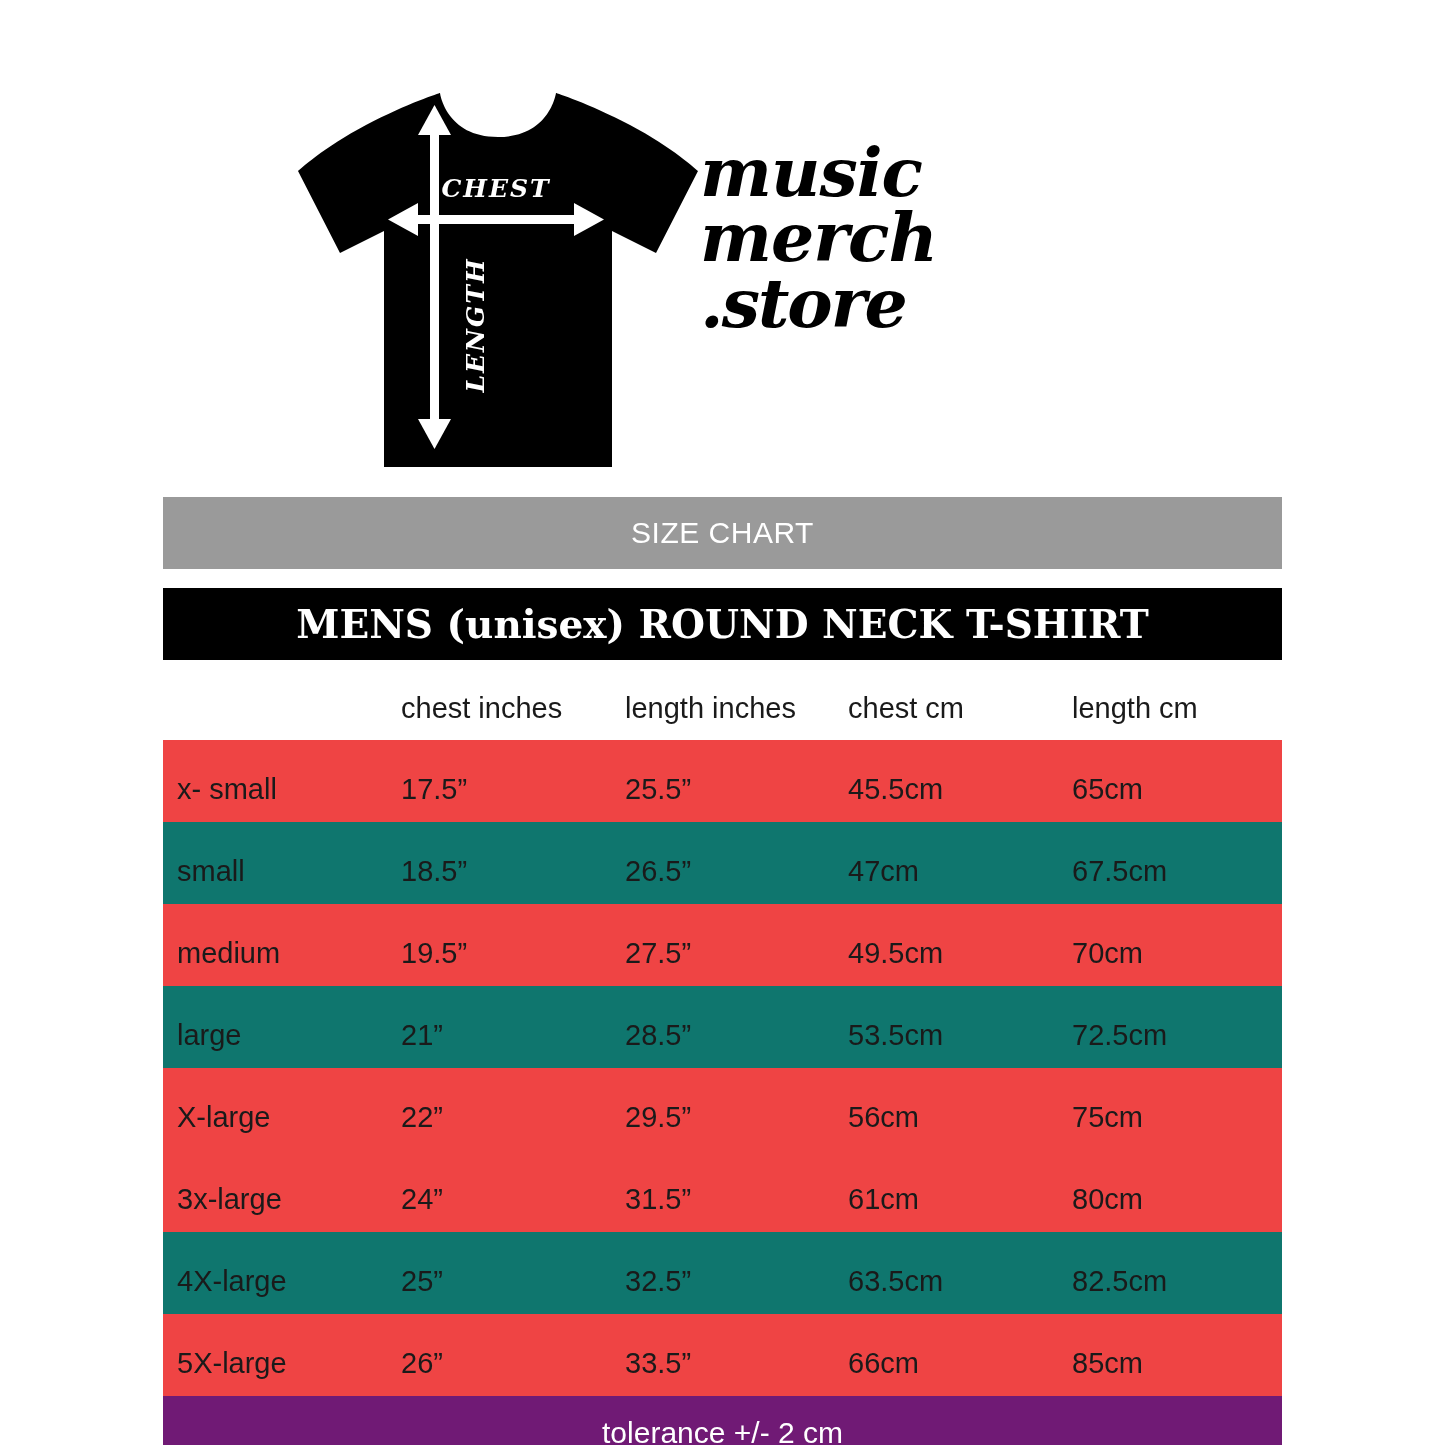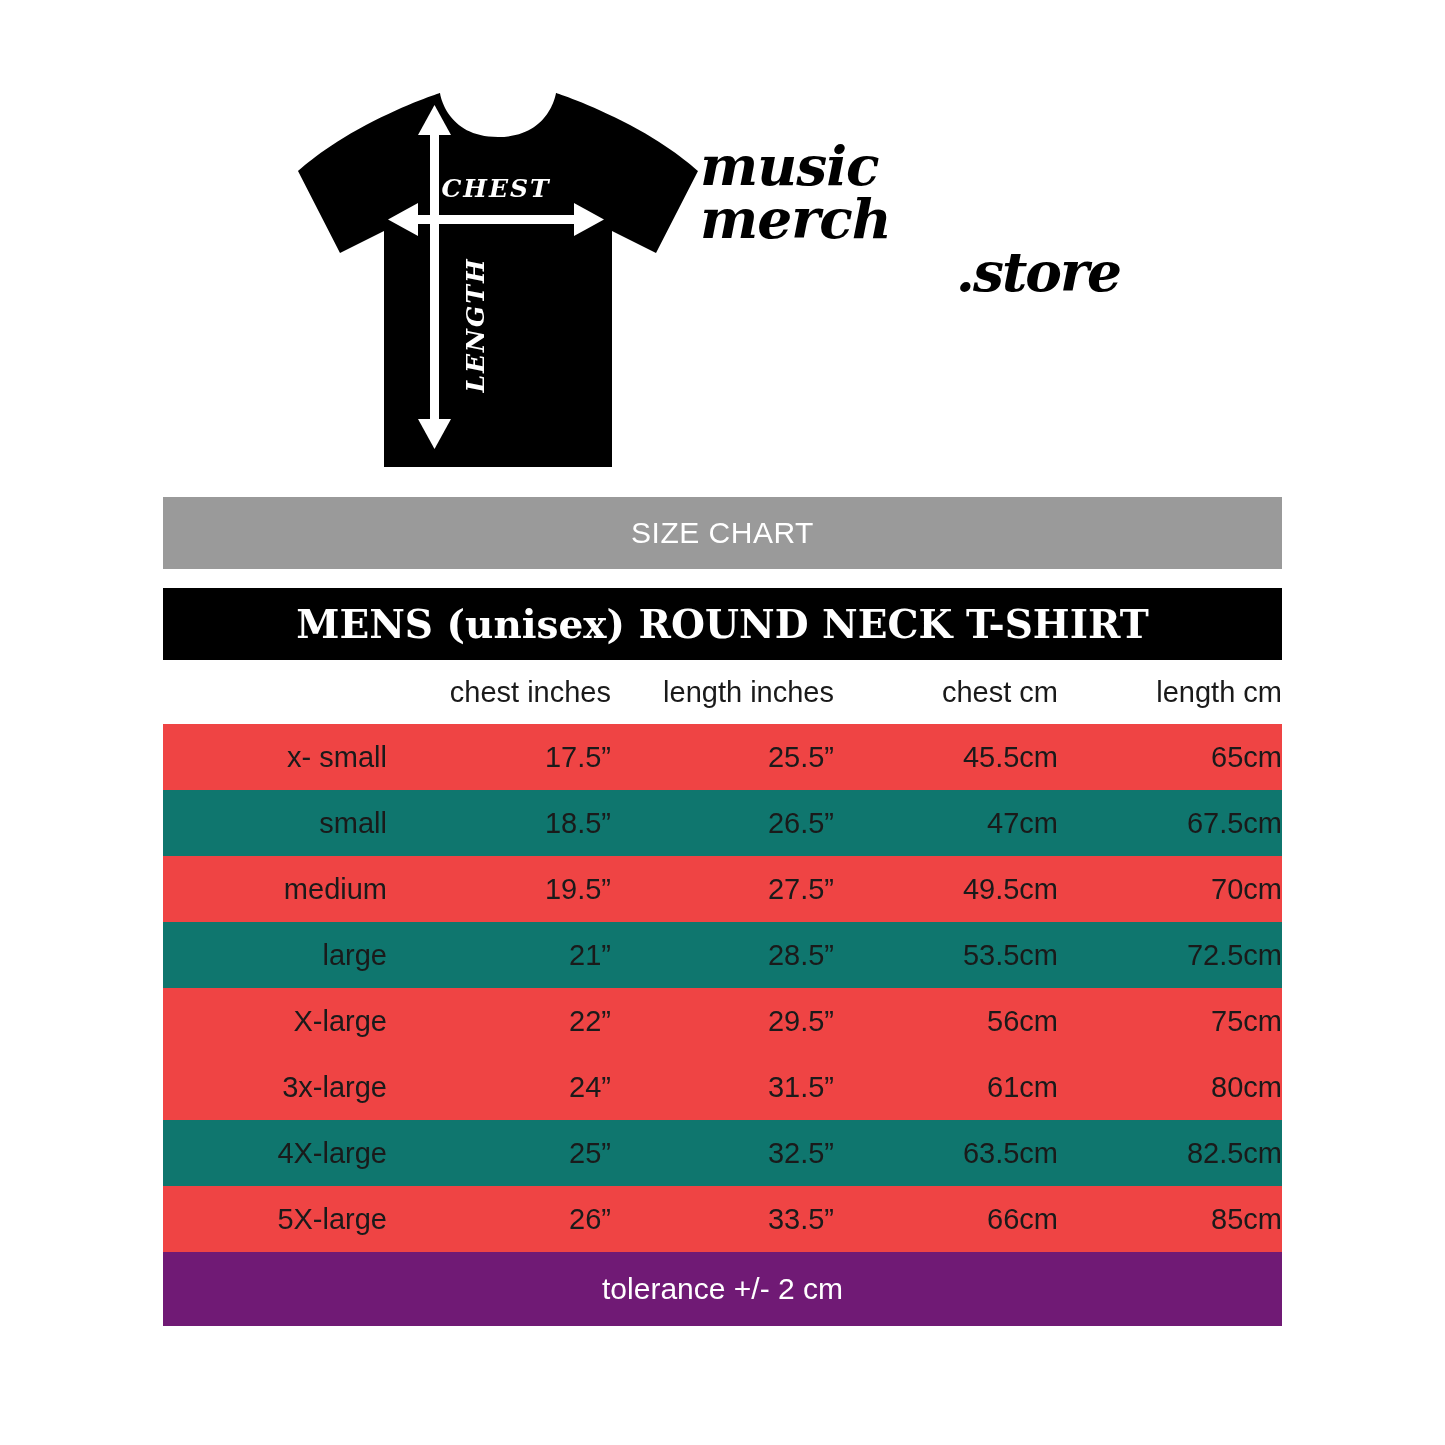--- a/index.html
+++ b/index.html
@@ -37,31 +37,30 @@
     width: 420px;
     height: 390px;
   }
   .brand {
     position: absolute;
     left: 700px;
     top: 140px;
     width: 420px;
     font-family: "DejaVu Serif", serif;
     font-weight: bold;
-    font-size: 55px;
+    font-size: 68px;
     line-height: 0.96;
     letter-spacing: -1px;
     color: #000;
   }
   .brand div {
     white-space: nowrap;
   }
   .brand .line3 {
     letter-spacing: -2px;
-    text-align: right;
   }
 
   
   .table {
     position: absolute;
     left: 163px;
     top: 497px;
     width: 1119px;
   }
   .band-gray {
@@ -95,23 +94,22 @@
   }
   table.size {
     border-collapse: collapse;
     width: 1119px;
     table-layout: fixed;
   }
   table.size td {
     height: 66px;
     font-size: 29px;
     color: #1a1a1a;
-    padding: 0 0 0 14px;
+    padding: 16px 0 0 14px;
     vertical-align: middle;
-    text-align: right;
   }
   table.size col.c0 { width: 224px; }
   table.size col.c1 { width: 224px; }
   table.size col.c2 { width: 223px; }
   table.size col.c3 { width: 224px; }
   table.size col.c4 { width: 224px; }
   tr.head td {
     background: #ffffff;
     height: 64px;
   }

